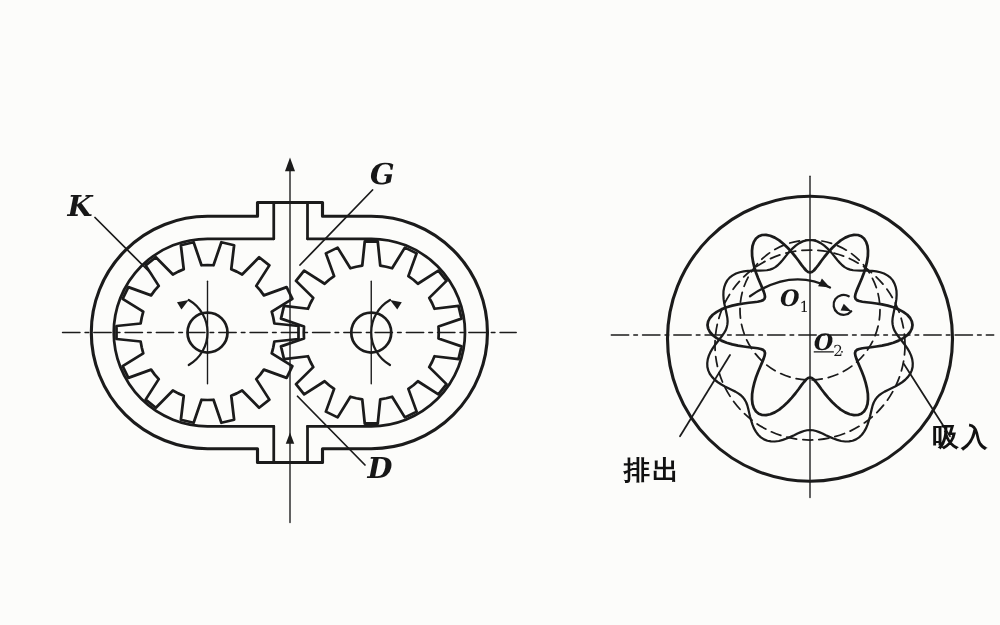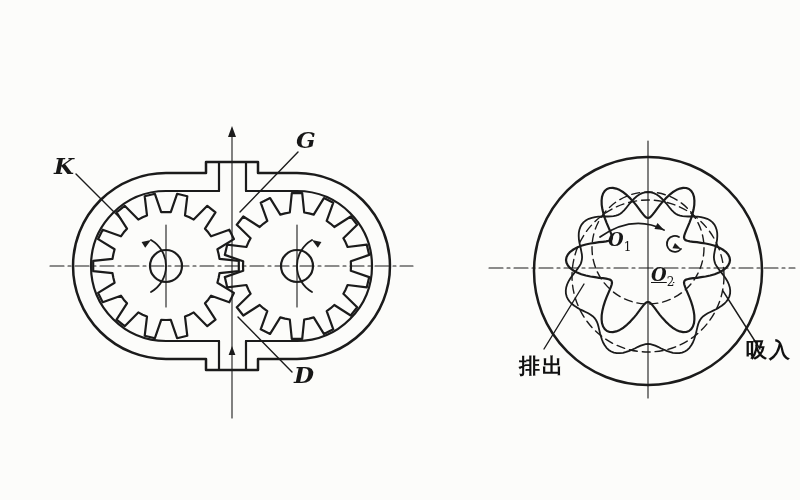--- a/index.html
+++ b/index.html
@@ -13,28 +13,28 @@
   svg{position:absolute;left:0;top:0;}
   .lbl{
     position:absolute;color:#171717;line-height:1;
     font-family:"DejaVu Serif","Liberation Serif",serif;
     font-style:italic;font-weight:600;
   }
   .lbl-k{left:54px;top:154px;font-size:23px;}
   .lbl-g{left:296px;top:128px;font-size:23px;}
   .lbl-d{left:294px;top:363px;font-size:23px;}
   .lbl-o{font-size:18px;font-weight:600;}
-  .lbl-o1{left:608px;top:231px;}
+  .lbl-o1{left:624px;top:231px;}
   .lbl-o2{left:651px;top:266px;text-decoration:underline;}
   .lbl-o sub{font-size:12px;font-style:normal;font-weight:500;}
   .cjk{
     position:absolute;color:#111;font-size:21px;font-weight:bold;font-style:normal;
     font-family:"Liberation Sans","DejaVu Sans",sans-serif;letter-spacing:2px;
   }
-  .cjk-discharge{left:499px;top:352px;margin-left:20px;}
+  .cjk-discharge{left:499px;top:362px;}
   .cjk-suction{left:746px;top:336px;}
   path,circle,line{vector-effect:non-scaling-stroke;}
   .ink{stroke:#1b1b1b;fill:none;stroke-linejoin:round;stroke-linecap:round;}
   .w1{stroke-width:1.1;} .w13{stroke-width:1.4;} .w17{stroke-width:1.8;}
   .w2{stroke-width:2.2;} .w24{stroke-width:2.5;}
   .dashdot{stroke-dasharray:14 4 3 4;}
   .dash{stroke-dasharray:8 5;}
   .head{fill:#1b1b1b;stroke:none;}
 </style>
 </head>

